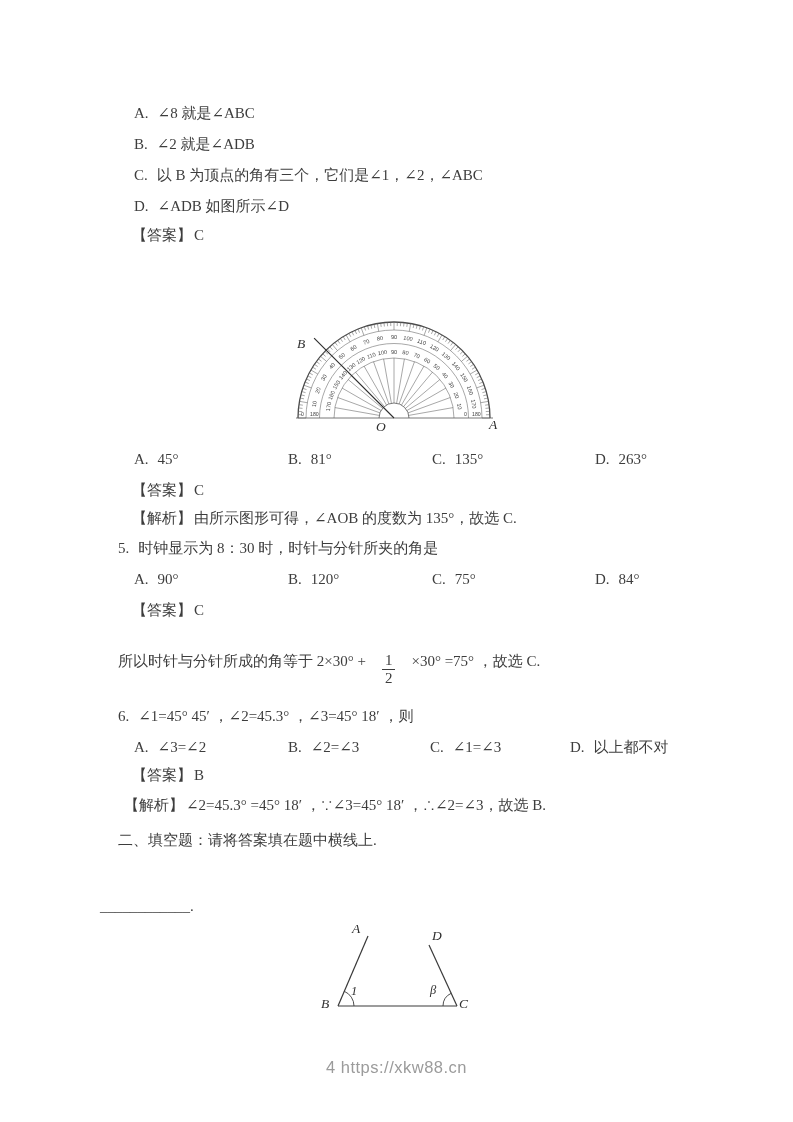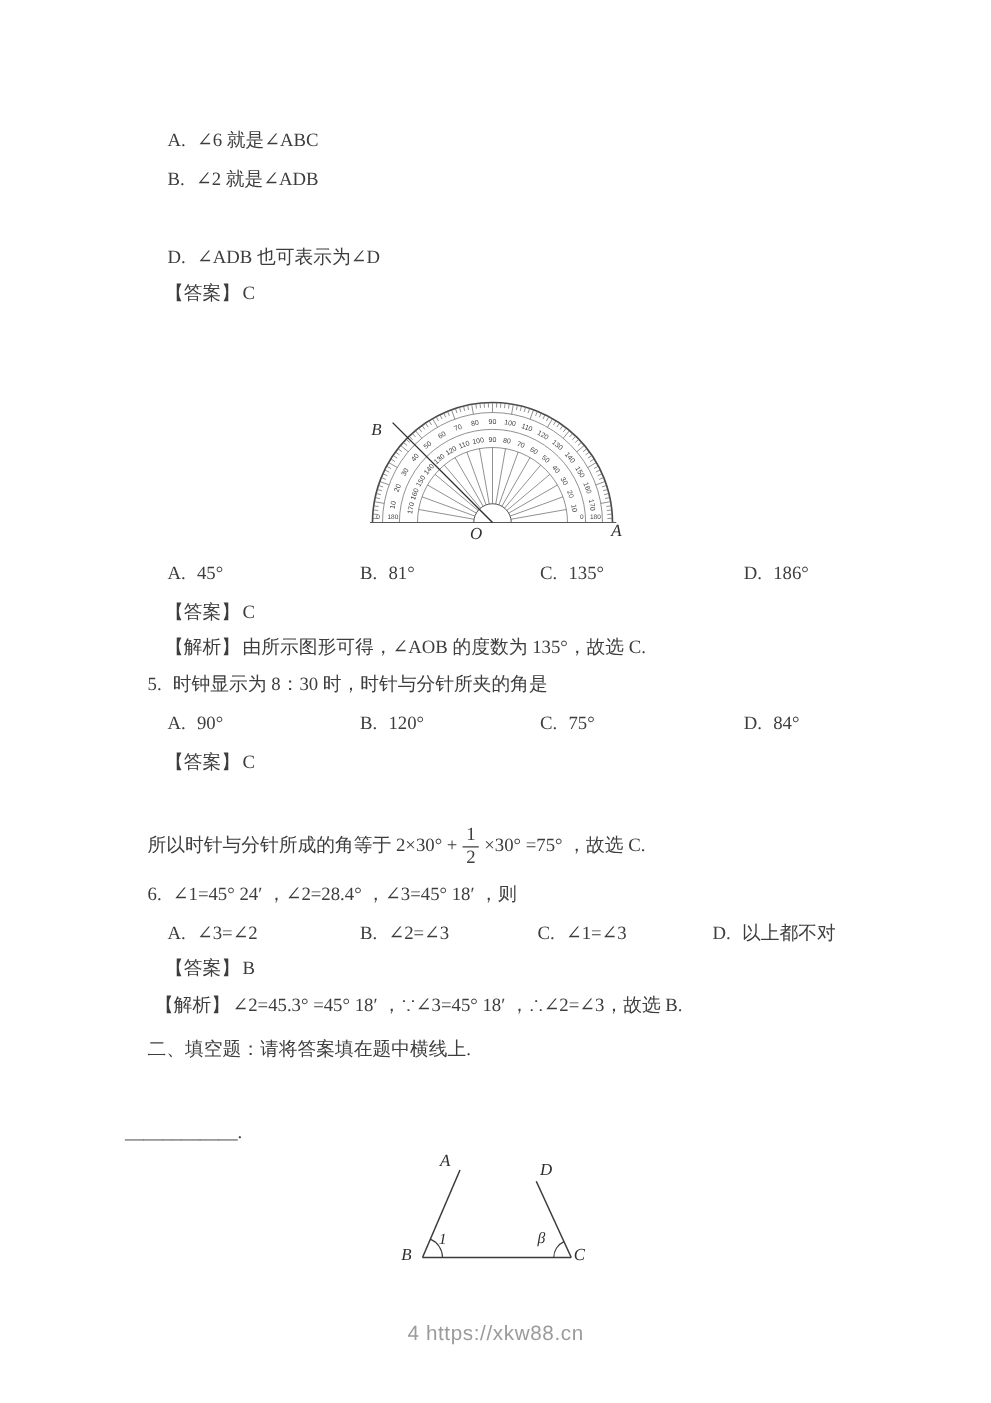--- a/index.html
+++ b/index.html
@@ -6,21 +6,21 @@
   .page{
     position:relative;width:793px;height:1122px;background:#ffffff;overflow:hidden;
     font-family:"Liberation Serif","DejaVu Serif",serif;
     color:#3d3d3d;font-size:15px;line-height:1.2;
   }
   .row{position:absolute;white-space:nowrap;}
   .opt-cell{position:absolute;white-space:nowrap;text-align:center;}
   .opt-label{margin-right:9px;}
   .num-label{margin-right:9px;}
   .ans-val{margin-left:2px;}
-  .frac-row{position:absolute;display:flex;align-items:center;white-space:nowrap;}
+  .frac-row{position:absolute;display:flex;white-space:nowrap;gap:12px;}
   .frac{display:inline-block;vertical-align:middle;text-align:center;margin:0 4px;}
   .frac .fnum{display:block;line-height:1.1;padding:0 3px;}
   .frac .fden{display:block;line-height:1.1;padding:0 3px;border-top:1.2px solid #3d3d3d;}
   .fig-label{position:absolute;font-style:italic;font-size:13.5px;color:#2f2f2f;white-space:nowrap;}
   .fig-label.small{font-size:12.5px;}
   svg{position:absolute;overflow:visible;}
   .pstroke{fill:none;stroke:#4a4a4a;stroke-width:1.3px;}
   .pmid{fill:none;stroke:#555555;stroke-width:0.8px;}
   .pthin{fill:none;stroke:#5f5f5f;stroke-width:0.55px;}
   .pray{fill:none;stroke:#2e2e2e;stroke-width:1.1px;}
@@ -30,23 +30,24 @@
   .garc{fill:none;stroke:#3a3a3a;stroke-width:0.9px;}
   .footer{position:absolute;width:793px;text-align:center;
     font-family:"Liberation Sans","DejaVu Sans",sans-serif;
     font-size:16.5px;color:#9b9b9b;letter-spacing:0.5px;}
 </style>
 </head>
 <body>
 
 <div class="page">
 
-  <div class="row" style="left:134px;top:104px"><span class="opt-label">A.</span><span>∠6 就是∠ABC</span></div>
+  <div class="row" style="left:134px;top:104px"><span class="opt-label">A.</span><span>∠8 就是∠ABC</span></div>
   <div class="row" style="left:134px;top:135px"><span class="opt-label">B.</span><span>∠2 就是∠ADB</span></div>
-  <div class="row" style="left:134px;top:197px"><span class="opt-label">D.</span><span>∠ADB 也可表示为∠D</span></div>
+  <div class="row" style="left:134px;top:166px"><span class="opt-label">C.</span><span>以 B 为顶点的角有三个，它们是∠1，∠2，∠ABC</span></div>
+  <div class="row" style="left:134px;top:197px"><span class="opt-label">D.</span><span>∠ADB 如图所示∠D</span></div>
   <div class="row" style="left:132px;top:226px"><span>【答案】</span><span class="ans-val">C</span></div>
 
 
   <svg id="protractor-svg" style="left:283px;top:314px" width="228" height="122" viewBox="0 0 228 122">
       <path d="M 15 104 A 96 96 0 0 1 207 104" class="pstroke"></path>
       <line x1="13" y1="104" x2="210" y2="104" class="pmid"></line>
       <path d="M 23 104 A 88 88 0 0 1 199 104" class="pthin"></path>
       <path d="M 36.5 104 A 74.5 74.5 0 0 1 185.5 104" class="pthin"></path>
       <path d="M 51 104 A 60 60 0 0 1 171 104" class="pthin"></path>
       <line x1="207" y1="104" x2="199" y2="104" class="pthin"></line>
@@ -199,21 +200,21 @@
       <line x1="111" y1="104" x2="31.096933725920138" y2="24.096933725920124" class="pray"></line>
     </svg>
   <span class="fig-label" style="left:297px;top:336px">B</span>
   <span class="fig-label" style="left:376px;top:419px">O</span>
   <span class="fig-label" style="left:489px;top:417px">A</span>
 
   <div>
     <div class="opt-cell" style="left:134px;top:450px"><span class="opt-label">A.</span><span>45°</span></div>
     <div class="opt-cell" style="left:288px;top:450px"><span class="opt-label">B.</span><span>81°</span></div>
     <div class="opt-cell" style="left:432px;top:450px"><span class="opt-label">C.</span><span>135°</span></div>
-    <div class="opt-cell" style="left:595px;top:450px"><span class="opt-label">D.</span><span>186°</span></div>
+    <div class="opt-cell" style="left:595px;top:450px"><span class="opt-label">D.</span><span>263°</span></div>
   </div>
   <div class="row" style="left:132px;top:481px"><span>【答案】</span><span class="ans-val">C</span></div>
   <div class="row" style="left:132px;top:509px"><span>【解析】</span><span class="ans-val">由所示图形可得，∠AOB 的度数为 135°，故选 C.</span></div>
 
   <div class="row" style="left:118px;top:539px"><span class="num-label">5.</span><span>时钟显示为 8：30 时，时针与分针所夹的角是</span></div>
   <div>
     <div class="opt-cell" style="left:134px;top:570px"><span class="opt-label">A.</span><span>90°</span></div>
     <div class="opt-cell" style="left:288px;top:570px"><span class="opt-label">B.</span><span>120°</span></div>
     <div class="opt-cell" style="left:432px;top:570px"><span class="opt-label">C.</span><span>75°</span></div>
     <div class="opt-cell" style="left:595px;top:570px"><span class="opt-label">D.</span><span>84°</span></div>
@@ -221,21 +222,21 @@
   <div class="row" style="left:132px;top:601px"><span>【答案】</span><span class="ans-val">C</span></div>
   <div class="frac-row" style="left:118px;top:652px;height:50px">
     <span>所以时针与分针所成的角等于 2×30° +</span>
     <span class="frac">
         <span class="fnum">1</span>
         <span class="fden">2</span>
       </span>
     <span>×30° =75° ，故选 C.</span>
   </div>
 
-  <div class="row" style="left:118px;top:707px"><span class="num-label">6.</span><span>∠1=45° 24′ ，∠2=28.4° ，∠3=45° 18′ ，则</span></div>
+  <div class="row" style="left:118px;top:707px"><span class="num-label">6.</span><span>∠1=45° 45′ ，∠2=45.3° ，∠3=45° 18′ ，则</span></div>
   <div>
     <div class="opt-cell" style="left:134px;top:738px"><span class="opt-label">A.</span><span>∠3=∠2</span></div>
     <div class="opt-cell" style="left:288px;top:738px"><span class="opt-label">B.</span><span>∠2=∠3</span></div>
     <div class="opt-cell" style="left:430px;top:738px"><span class="opt-label">C.</span><span>∠1=∠3</span></div>
     <div class="opt-cell" style="left:570px;top:738px"><span class="opt-label">D.</span><span>以上都不对</span></div>
   </div>
   <div class="row" style="left:132px;top:766px"><span>【答案】</span><span class="ans-val">B</span></div>
   <div class="row" style="left:124px;top:796px"><span>【解析】</span><span class="ans-val">∠2=45.3° =45° 18′ ，∵∠3=45° 18′ ，∴∠2=∠3，故选 B.</span></div>
 
   <div class="row" style="left:118px;top:831px">二、填空题：请将答案填在题中横线上.</div>

